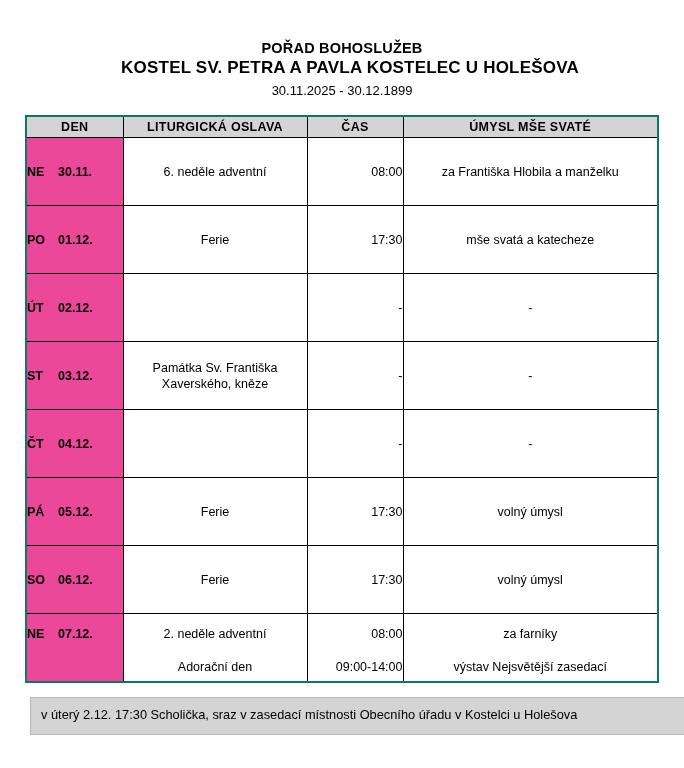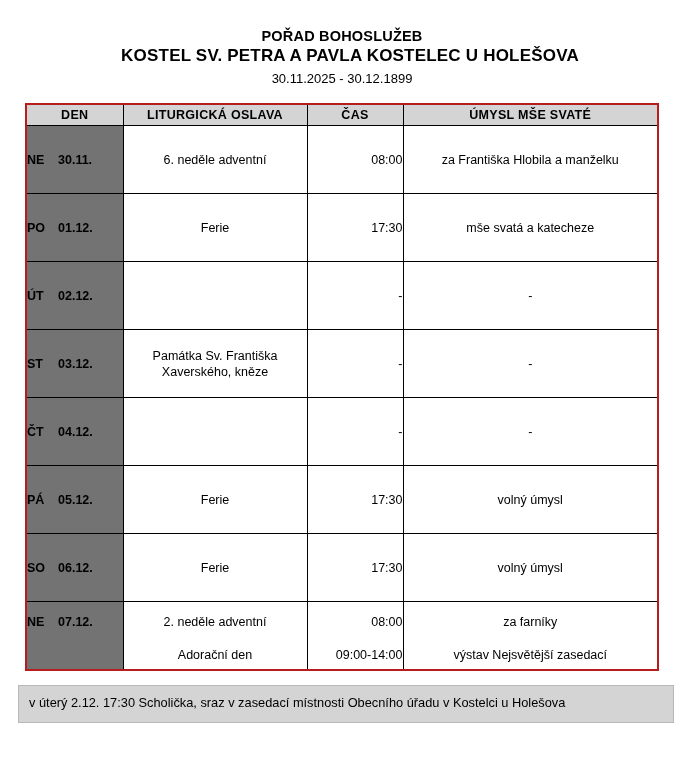--- a/index.html
+++ b/index.html
@@ -11,21 +11,21 @@
     height: 768px;
     background: #ffffff;
     font-family: "Liberation Sans", sans-serif;
     color: #000000;
     overflow: hidden;
   }
   .page {
     width: 684px;
     height: 684px;
     box-sizing: border-box;
-    padding: 4px;
+    padding: 16px;
     position: relative;
   }
   .header {
     text-align: center;
     padding-top: 22px;
   }
   .header .title1 {
     font-size: 14.5px;
     font-weight: bold;
     letter-spacing: 0.2px;
@@ -43,21 +43,21 @@
     font-weight: normal;
     line-height: 22px;
     padding-top: 2px;
   }
 
   table.schedule {
     border-collapse: collapse;
     margin: 13px auto 0 auto;
     width: 634px;
     table-layout: fixed;
-    border: 2px solid #b91c1c;
+    border: 2px solid #0f766e;
   }
   table.schedule th, table.schedule td {
     border: 1px solid #000000;
     padding: 0;
     font-size: 12.5px;
     vertical-align: middle;
   }
   table.schedule thead th {
     background: #d4d4d4;
     font-weight: bold;
@@ -65,21 +65,21 @@
     height: 20px;
     text-align: center;
     letter-spacing: 0.3px;
   }
   col.c-day { width: 97px; }
   col.c-lit { width: 184px; }
   col.c-time { width: 96px; }
   col.c-int { width: 255px; }
 
   td.day {
-    background: #737373;
+    background: #ec4899;
     font-weight: bold;
     font-size: 12.5px;
     padding-left: 9px;
     white-space: nowrap;
   }
   td.day .dd { display: inline-block; min-width: 26px; }
   td.day .dt { display: inline-block; padding-left: 5px;}
   td.lit {
     text-align: center;
     padding: 2px 6px;

